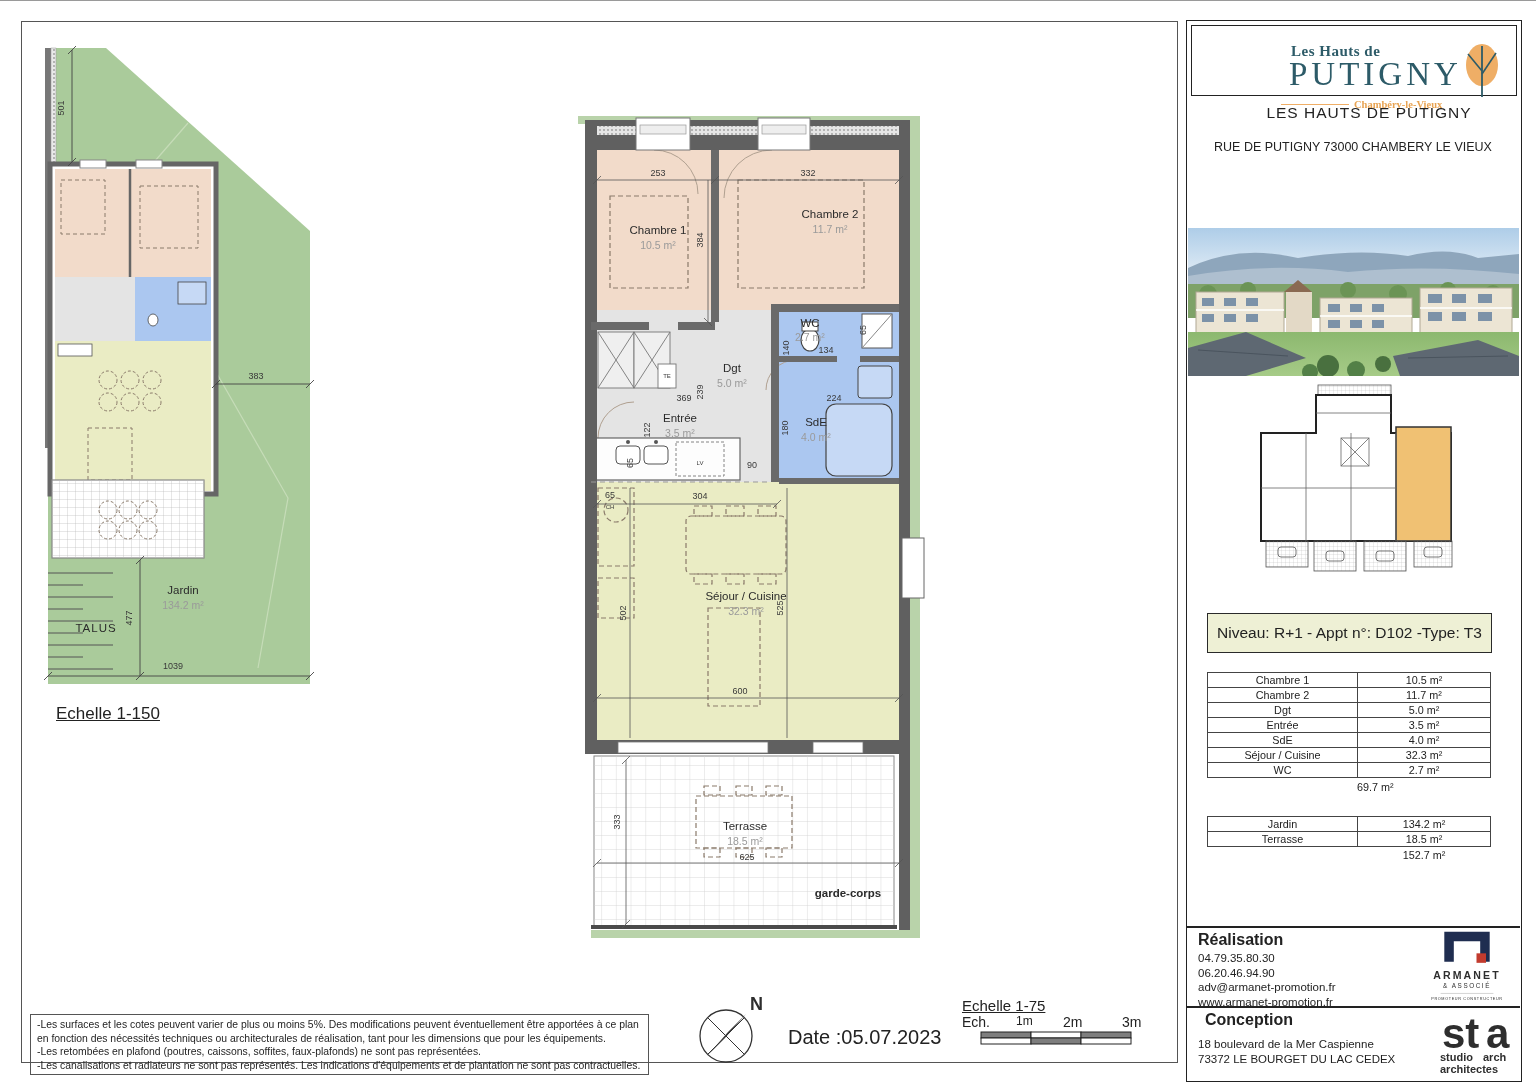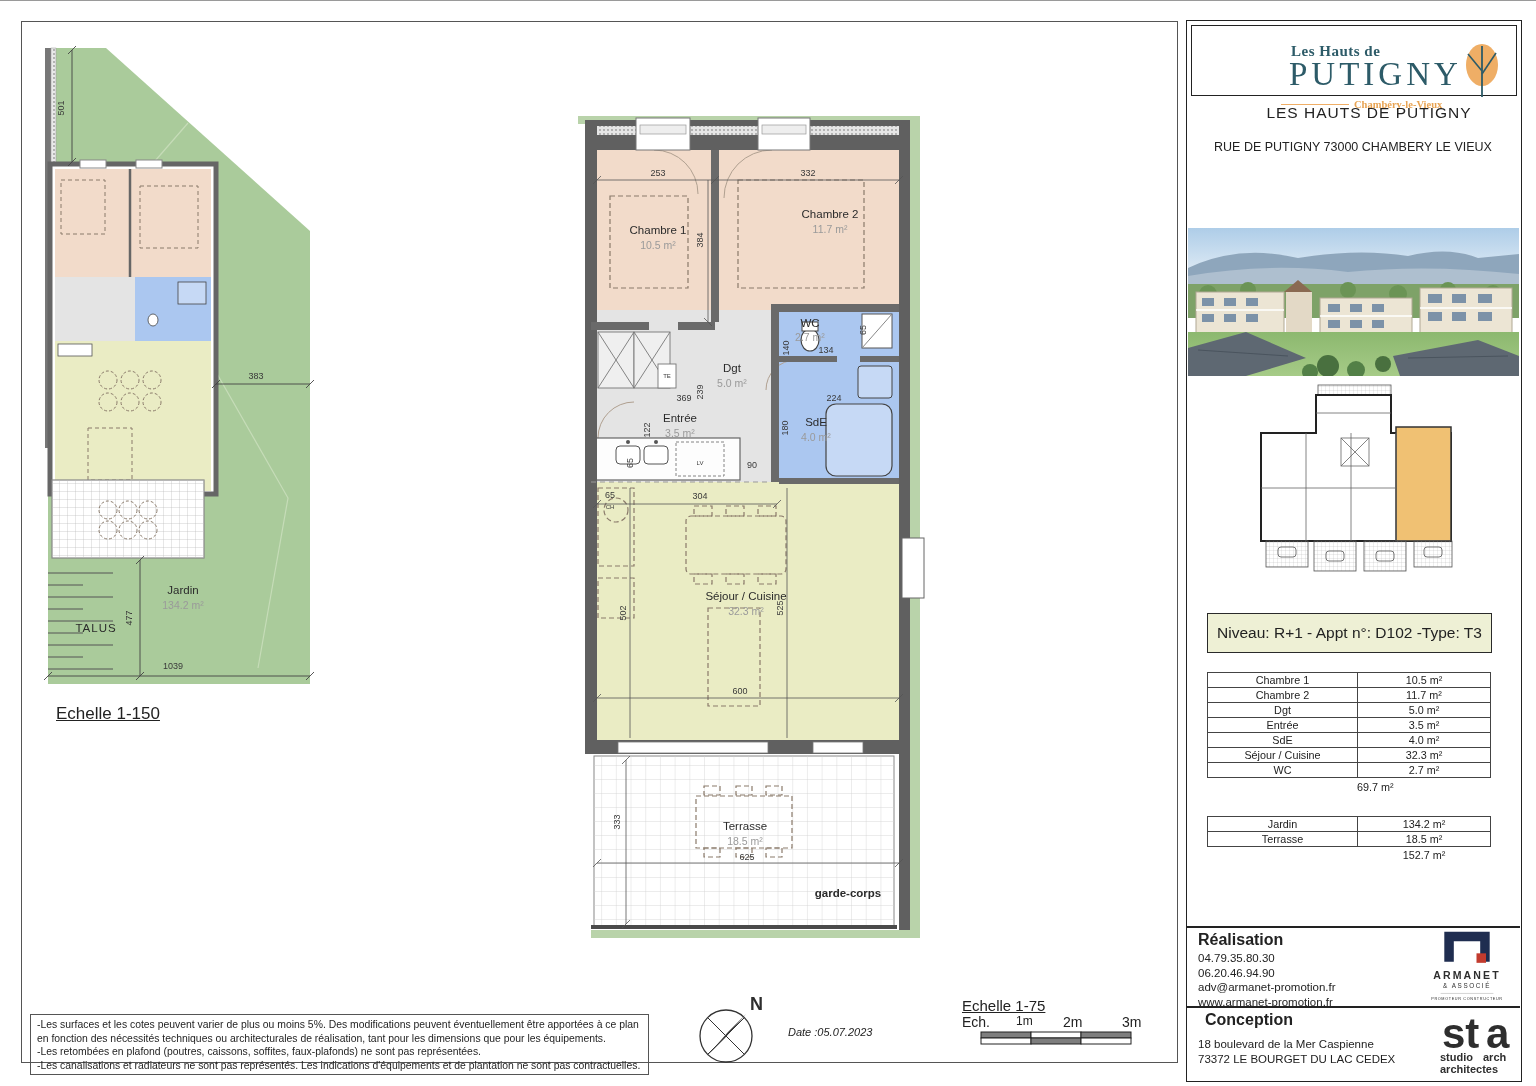--- a/index.html
+++ b/index.html
@@ -320,21 +320,21 @@
   </div>
 
   <svg class="abs" style="left:694px;top:994px;" width="100" height="72" viewBox="0 0 100 72">
     <circle cx="32" cy="42" r="26" fill="none" stroke="#333" stroke-width="1.3"></circle>
     <line x1="14" y1="24" x2="50" y2="60" stroke="#333" stroke-width="1"></line>
     <line x1="14" y1="60" x2="50" y2="24" stroke="#333" stroke-width="1"></line>
     <polygon points="52,20 34,38 13,62 31,44" fill="#3a3a3a"></polygon>
     <text x="56" y="16" font-size="18" font-weight="bold">N</text>
   </svg>
 
-  <div class="abs" style="left:788px;top:1026px;font-size:11px;font-style:italic;">Date :05.07.2023</div>
+  <div class="abs" style="left:788px;top:1026px;font-size:20px;">Date :05.07.2023</div>
 
   <div class="abs" style="left:962px;top:997px;font-size:15px;text-decoration:underline;">Echelle 1-75</div>
   <div class="abs" style="left:962px;top:1014px;font-size:14px;">Ech.</div>
   <div class="abs" style="left:1016px;top:1014px;font-size:12px;">1m</div>
   <div class="abs" style="left:1063px;top:1014px;font-size:14px;">2m</div>
   <div class="abs" style="left:1122px;top:1014px;font-size:14px;">3m</div>
   <svg class="abs" style="left:980px;top:1031px;" width="154" height="16" viewBox="0 0 154 16">
     <g stroke="#222" stroke-width="1">
       <rect x="1" y="1" width="50" height="6" fill="#7e7e7e"></rect>
       <rect x="51" y="1" width="50" height="6" fill="#fff"></rect>

